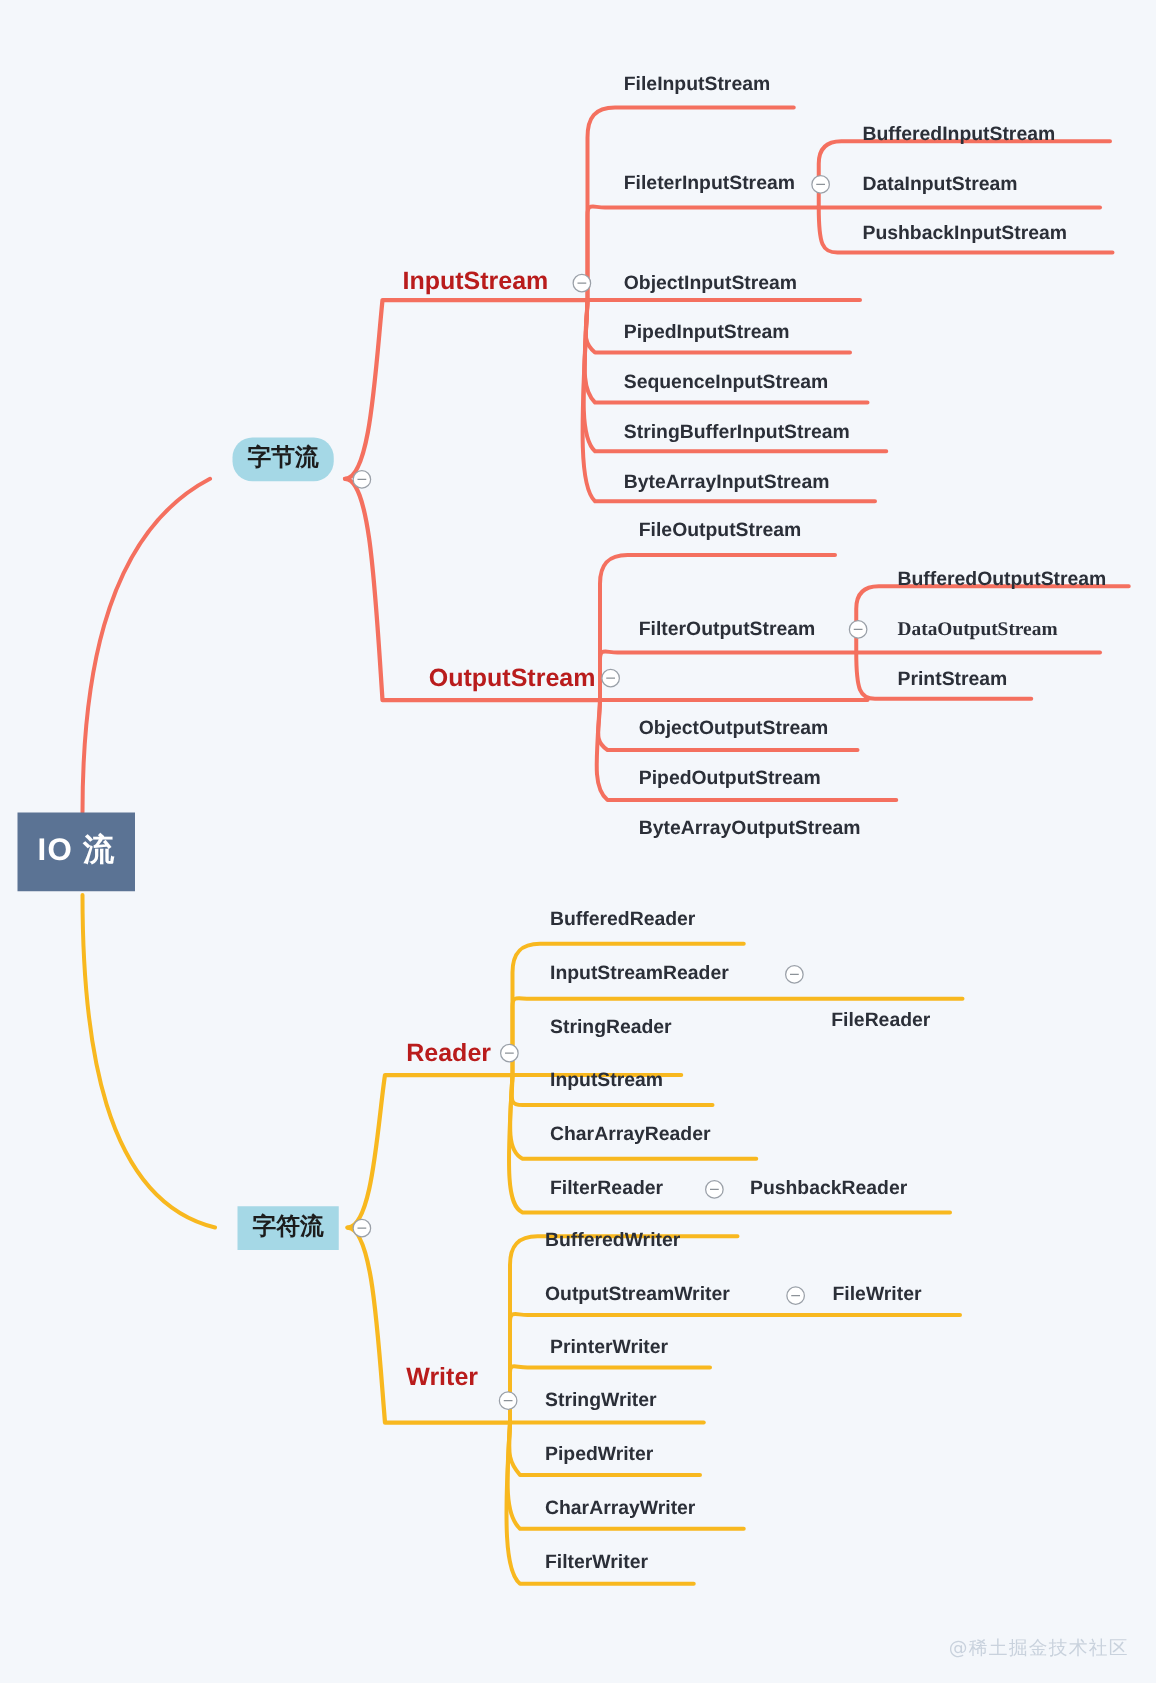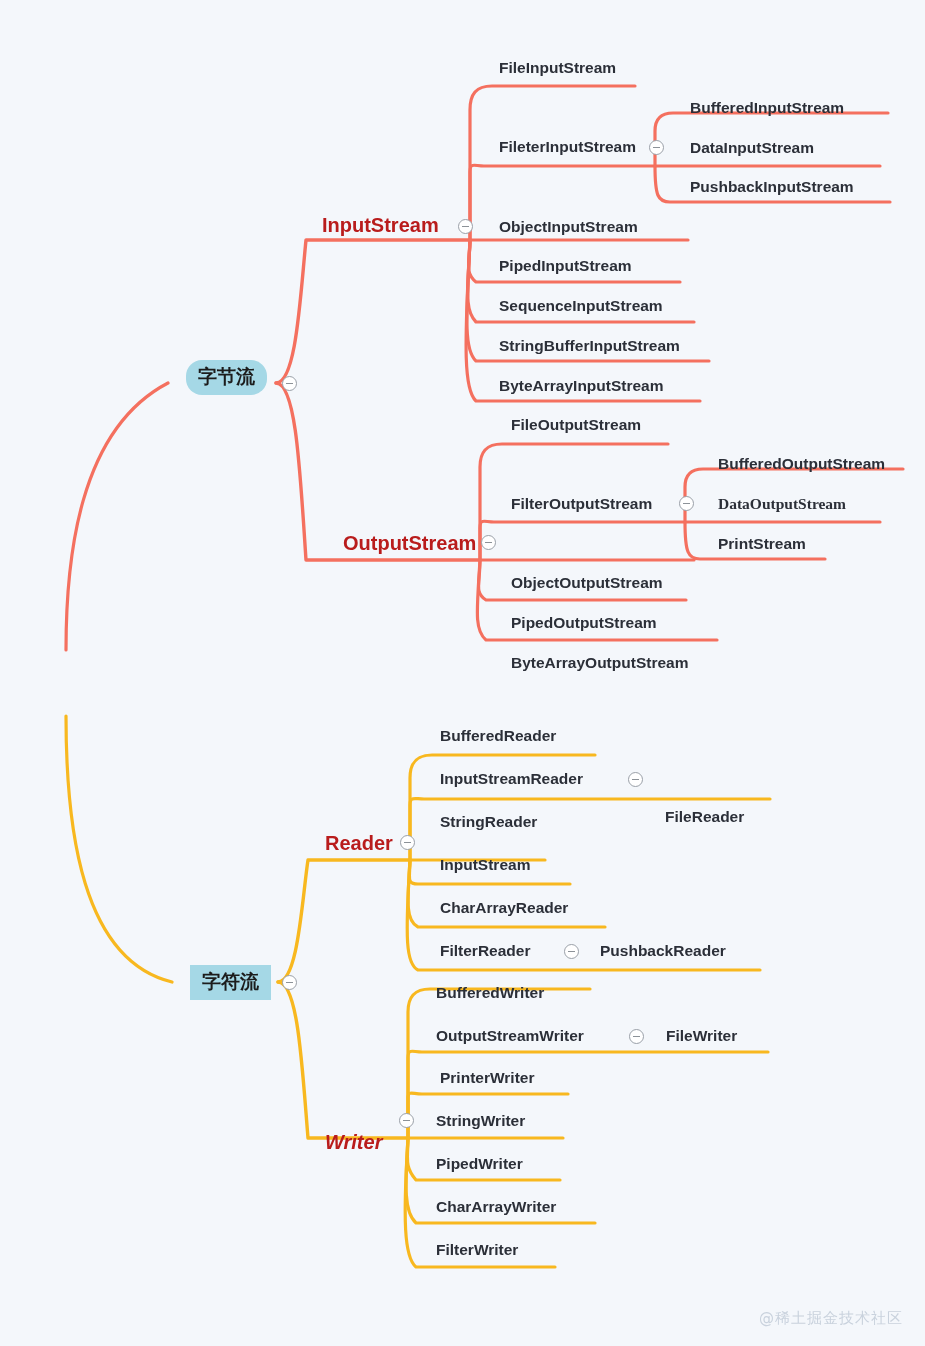--- a/index.html
+++ b/index.html
@@ -126,37 +126,38 @@
       <path d="M408,1138 L408,1012 C408,997 414,989 430,989 L590,989" stroke="#f8b81f" stroke-width="3.2"></path>
       <path d="M408,1138 L408,1058 C408,1048 412,1052 422,1052 L768,1052" stroke="#f8b81f" stroke-width="3.2"></path>
       <path d="M408,1138 L408,1098 C408,1090 412,1094 422,1094 L568,1094" stroke="#f8b81f" stroke-width="3.2"></path>
       <path d="M408,1138 L563,1138" stroke="#f8b81f" stroke-width="3.2"></path>
       <path d="M408,1138 C408,1158 404,1166 416,1180 L560,1180" stroke="#f8b81f" stroke-width="3.2"></path>
       <path d="M408,1138 C405,1188 404,1212 416,1223 L595,1223" stroke="#f8b81f" stroke-width="3.2"></path>
       <path d="M408,1138 C403,1220 404,1257 416,1267 L555,1267" stroke="#f8b81f" stroke-width="3.2"></path>
     </g>
   </svg>
 
-
-  <div class="node l1-node" style="left:186px;top:360px;border-radius:16px;">字节流</div>
+  <div class="node root-node" style="left:14px;top:650px;">IO 流</div>
+
+  <div class="node l1-node" style="left:186px;top:350px;border-radius:16px;">字节流</div>
   <div class="toggle" style="left:282px;top:376px;"></div>
 
   <div class="node l1-node" style="left:190px;top:965px;">字符流</div>
   <div class="toggle" style="left:282px;top:975px;"></div>
 
   <div class="node l2-node" style="left:322px;top:215px;">InputStream</div>
   <div class="toggle" style="left:458px;top:219px;"></div>
 
   <div class="node l2-node" style="left:323px;top:533px;margin-left:20px;">OutputStream</div>
   <div class="toggle" style="left:481px;top:535px;"></div>
 
   <div class="node l2-node" style="left:325px;top:833px;">Reader</div>
   <div class="toggle" style="left:400px;top:835px;"></div>
 
-  <div class="node l2-node" style="left:325px;top:1132px;font-style:italic;">Writer</div>
+  <div class="node l2-node" style="left:325px;top:1092px;">Writer</div>
   <div class="toggle" style="left:399px;top:1113px;"></div>
 
   <div class="node leaf" style="left:499px;top:60px;">FileInputStream</div>
 
   <div class="node leaf" style="left:499px;top:139px;">FileterInputStream</div>
   <div class="toggle" style="left:649px;top:140px;"></div>
 
   <div class="node leaf" style="left:499px;top:219px;">ObjectInputStream</div>
   <div class="node leaf" style="left:499px;top:258px;">PipedInputStream</div>
   <div class="node leaf" style="left:499px;top:298px;">SequenceInputStream</div>

